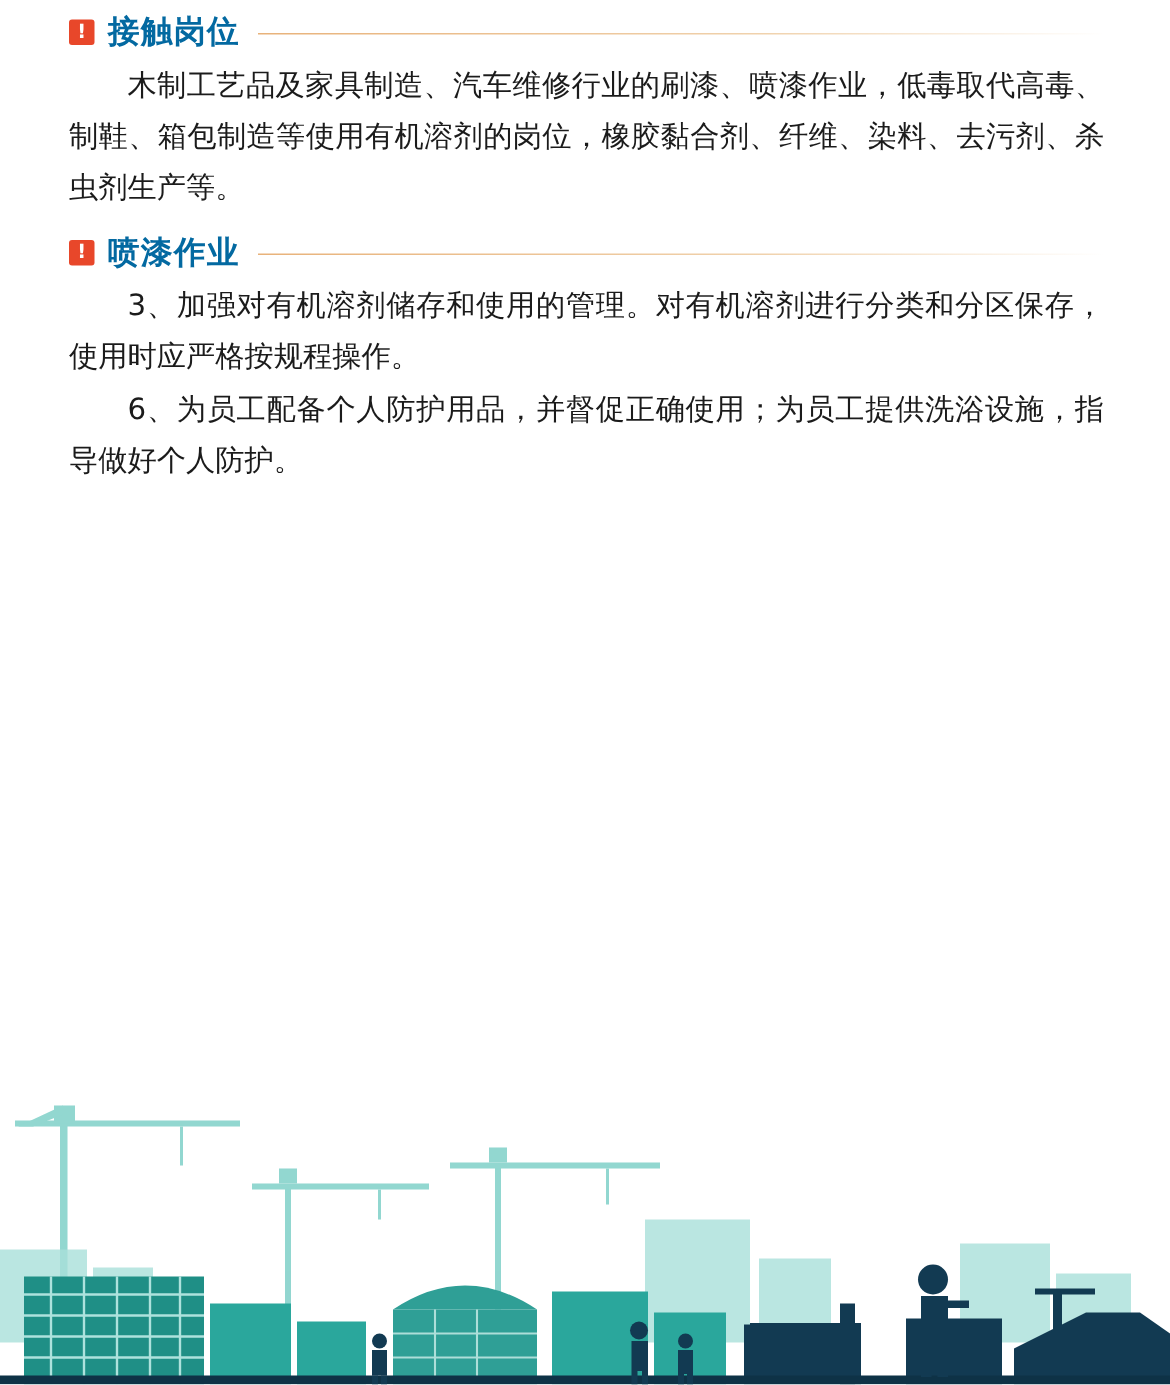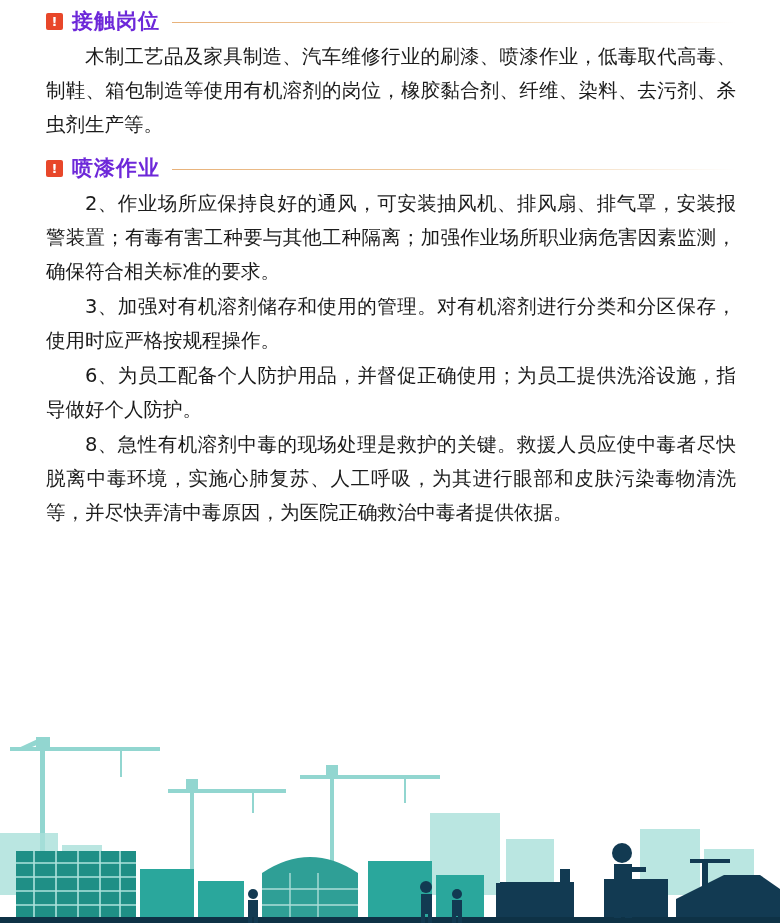--- a/index.html
+++ b/index.html
@@ -47,21 +47,21 @@
   .section-head .badge span {
     color: #ffffff;
     font-size: 13px;
     line-height: 13px;
     font-weight: bold;
     font-family: "DejaVu Sans", sans-serif;
   }
   .section-head .title {
     font-size: 21px;
     font-weight: bold;
-    color: #6d28d9;
+    color: #0369a1;
     letter-spacing: 1px;
     white-space: nowrap;
     font-family: "DejaVu Sans", sans-serif;
   }
   .section-head .rule {
     flex: 1 1 auto;
     height: 1px;
     margin-left: 12px;
     margin-top: 3px;
     background: linear-gradient(to right, #e8b27a 0%, #f0d2ad 60%, #ffffff 100%);
@@ -116,24 +116,22 @@
 
     <div>
       <div class="section-head">
         <div class="badge">
           <span>!</span>
         </div>
         <div class="title">喷漆作业</div>
         <div class="rule"></div>
       </div>
 
-      <p class="para numbered">2、作业场所应保持良好的通风，可安装抽风机、排风扇、排气罩，安装报警装置；有毒有害工种要与其他工种隔离；加强作业场所职业病危害因素监测，确保符合相关标准的要求。</p>
       <p class="para numbered">3、加强对有机溶剂储存和使用的管理。对有机溶剂进行分类和分区保存，使用时应严格按规程操作。</p>
       <p class="para numbered">6、为员工配备个人防护用品，并督促正确使用；为员工提供洗浴设施，指导做好个人防护。</p>
-      <p class="para numbered">8、急性有机溶剂中毒的现场处理是救护的关键。救援人员应使中毒者尽快脱离中毒环境，实施心肺复苏、人工呼吸，为其进行眼部和皮肤污染毒物清洗等，并尽快弄清中毒原因，为医院正确救治中毒者提供依据。</p>
     </div>
 
   </div>
 
   <svg class="skyline" viewBox="0 0 780 230" preserveAspectRatio="none">
 
     <g fill="#7fd0c8" opacity="0.85">
 
       <rect x="40" y="56" width="5" height="120"></rect>
       <rect x="10" y="54" width="150" height="4"></rect>

